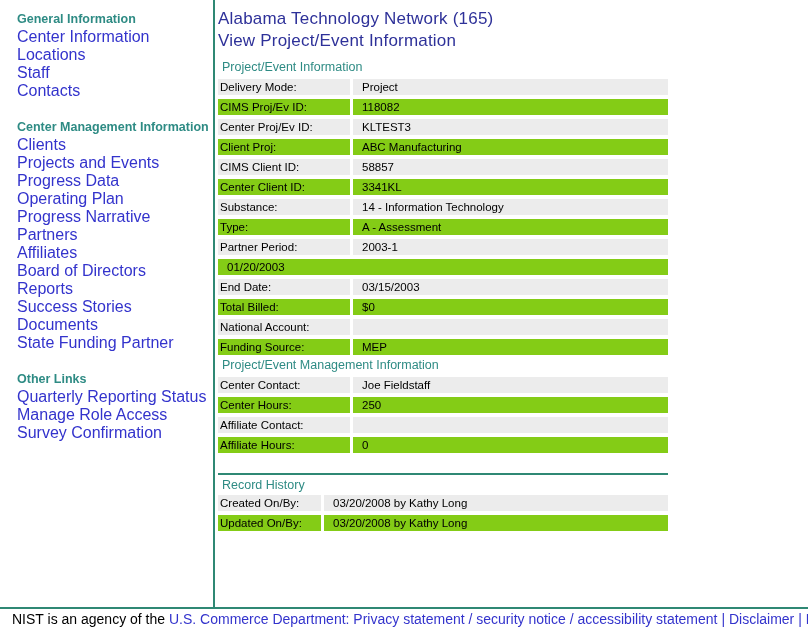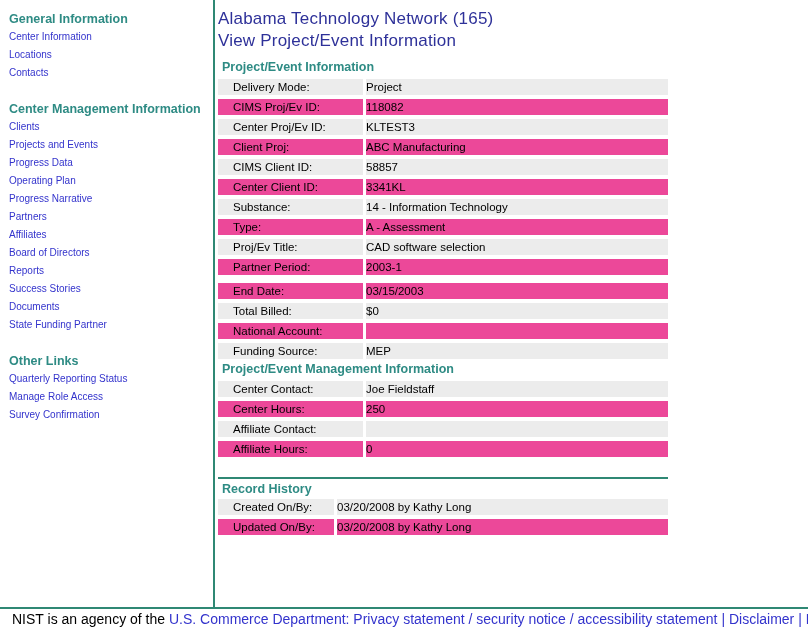--- a/index.html
+++ b/index.html
@@ -2,37 +2,37 @@
 <html style="--title-navy: #2e3199; --header-teal: #2e8b84; --line-teal: #2f8874; --link-blue: #3333cc; --row-gray: #ececec;"><head>
 <meta charset="utf-8">
 <style>
   html,body{margin:0;padding:0}
   body{
     width:808px;height:632px;position:relative;overflow:hidden;
     background:#fff;color:#000;
     font-family:"Liberation Sans",sans-serif;
   }
   
-  .sidebar{position:absolute;left:4px;top:0;width:196px;padding:10px 0 0 5px}
+  .sidebar{position:absolute;left:12px;top:0;width:196px;padding:10px 0 0 5px}
   .sb-section{margin-bottom:18px}
   .sb-header{color:var(--header-teal,#2e8b84);font-weight:bold;font-size:12.5px;line-height:18px}
-  .sb-item{display:block;color:var(--link-blue,#3333cc);font-size:10px;line-height:18px;text-decoration:none;cursor:pointer}
+  .sb-item{display:block;color:var(--link-blue,#3333cc);font-size:16px;line-height:18px;text-decoration:none;cursor:pointer}
   .vline{position:absolute;left:213px;top:0;width:2px;height:607px;background:var(--line-teal,#2f8874)}
   
   .content{position:absolute;left:218px;top:8px;width:450px}
   .page-title{color:var(--title-navy,#2e3199);font-weight:normal;font-size:17px;line-height:22px;letter-spacing:.2px}
-  .sec-header{color:var(--header-teal,#2e8b84);font-weight:bold;font-size:12.5px;line-height:13px;margin:0 0 5px 4px}
+  .sec-header{color:var(--header-teal,#2e8b84);font-weight:normal;font-size:12.5px;line-height:13px;margin:0 0 5px 4px}
   .tbl-0 .sec-header{margin-top:9px}
   .tbl-1 .sec-header{margin-top:2px}
   .tbl-2 .sec-header{margin-bottom:3px}
   .row{display:flex;margin-bottom:4px}
-  .cell{background:#ec4899;font-size:11.5px;line-height:16px;height:16px;white-space:nowrap;overflow:hidden}
+  .cell{background:#84cc16;font-size:11.5px;line-height:16px;height:16px;white-space:nowrap;overflow:hidden}
   .row:nth-child(odd) .cell{background:var(--row-gray,#ececec)}
-  .cell-label{width:130px;padding-left:15px;margin-right:3px}
-  .cell-value{flex:1;}
+  .cell-label{width:130px;padding-left:2px;margin-right:3px}
+  .cell-value{flex:1;padding-left:9px}
   .tbl-2 .cell-label{width:101px}
   .main-section .divider{display:none}
   .tbl-2 .divider{display:block;border:none;border-top:2px solid var(--line-teal,#2f8874);margin:20px 0 4px 0;width:450px}
   
   .footer-line{position:absolute;left:0;top:607px;width:808px;height:2px;background:var(--line-teal,#2f8874)}
   .footer{position:absolute;left:12px;top:612px;font-size:14px;line-height:14px;white-space:nowrap}
   .footer .f-black{color:#000}
   .footer .f-link,.footer .f-sep{color:var(--link-blue,#3333cc)}
   .footer a{text-decoration:none;cursor:pointer}
 </style>
@@ -40,20 +40,21 @@
 <body>
 
 <nav class="sidebar" id="sidebar">
   <div class="sb-section">
     <div class="sb-header">General Information</div>
     <div class="sb-items">
   <a class="sb-item" href="#">Center Information</a>
 
   <a class="sb-item" href="#">Locations</a>
 
+  <a class="sb-item" href="#">Staff</a>
 
   <a class="sb-item" href="#">Contacts</a>
 </div>
   </div>
 
   <div class="sb-section">
     <div class="sb-header">Center Management Information</div>
     <div class="sb-items">
   <a class="sb-item" href="#">Clients</a>
 
@@ -137,31 +138,28 @@
   <div class="row">
     <div class="cell cell-label">Substance:</div>
     <div class="cell cell-value">14 - Information Technology</div>
   </div>
 
   <div class="row">
     <div class="cell cell-label">Type:</div>
     <div class="cell cell-value">A - Assessment</div>
   </div>
 
-  <div class="row">
-    <div class="cell cell-label">Proj/Ev Title:</div>
-    <div class="cell cell-value">CAD software selection</div>
-  </div>
 
   <div class="row">
     <div class="cell cell-label">Partner Period:</div>
     <div class="cell cell-value">2003-1</div>
   </div>
 
   <div class="row">
+    <div class="cell cell-value">01/20/2003</div>
   </div>
 
   <div class="row">
     <div class="cell cell-label">End Date:</div>
     <div class="cell cell-value">03/15/2003</div>
   </div>
 
   <div class="row">
     <div class="cell cell-label">Total Billed:</div>
     <div class="cell cell-value">$0</div>

